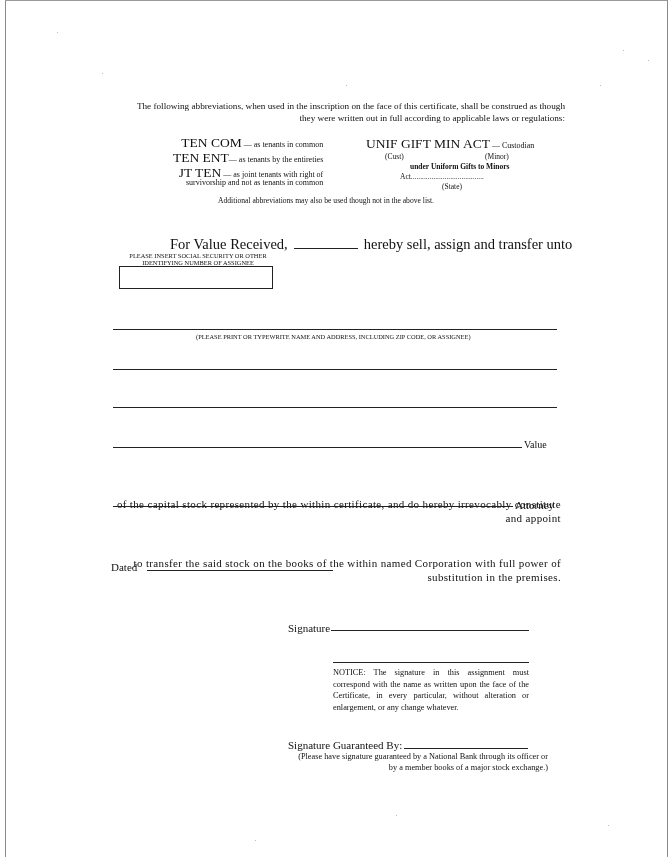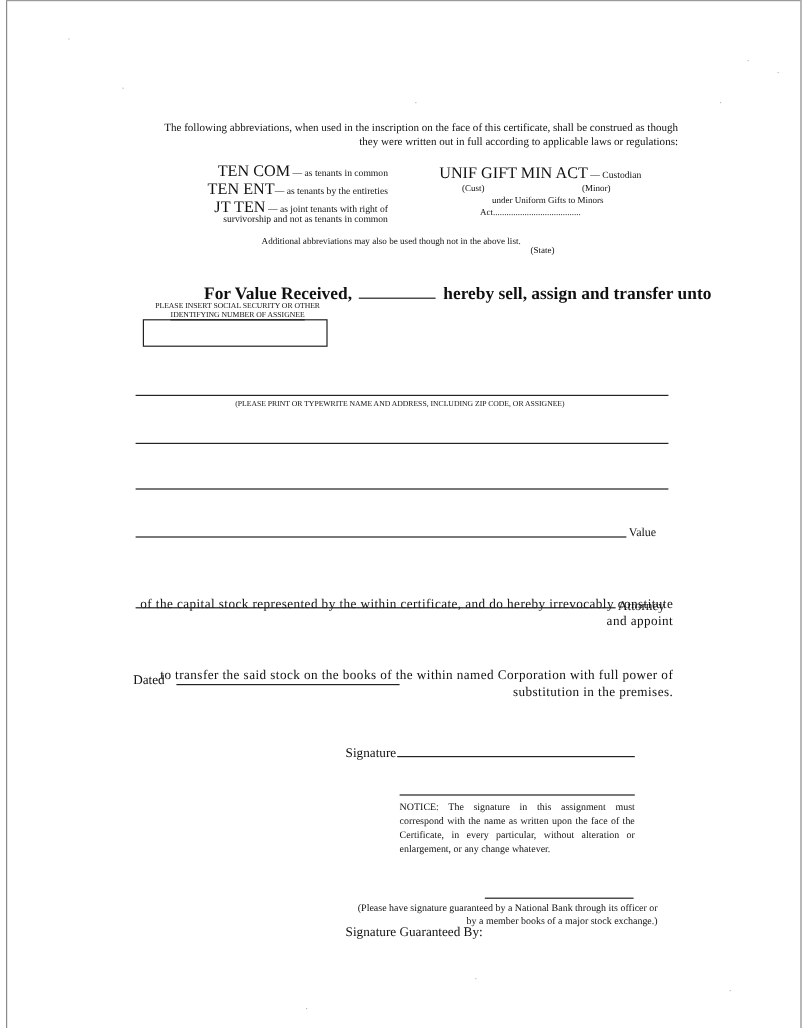--- a/index.html
+++ b/index.html
@@ -10,33 +10,33 @@
   .page-border-top { position:absolute; left:5px; top:0; width:662px; height:1px; background:#9a9a9a; }
   .abs { position:absolute;text-align:right; }
   .intro { left:120px; top:101px; width:445px; font-size:9.2px; line-height:11.5px; }
   .abbr-left { left:173px; top:136px; font-size:8px; line-height:13px; }
   .abbr-left .big { font-size:13.5px; }
   .abbr-left .cont { display:block; margin-top:-3px; line-height:9px; }
   .abbr-right { left:366px; top:136px; width:160px; font-size:8px; }
   .abbr-right .big { font-size:13.5px; }
   .r-line { position:absolute; font-size:7.5px; }
   .additional { left:218px; top:196px; font-size:7.6px; }
-  .fvr { left:170px; top:236px; font-size:14.5px; font-weight:bold; white-space:nowrap; }
+  .fvr { left:170px; top:236px; font-size:14.5px; font-weight:normal; white-space:nowrap; }
   .fvr .blank { display:inline-block; width:64px; border-bottom:1px solid #222; margin:0 6px; height:12px; vertical-align:baseline; }
   .ssn-label { left:123px; top:253px; font-size:6.4px; line-height:6.5px; text-align:center; width:150px; }
   .ssn-box { left:119px; top:266px; width:152px; height:21px; border:1px solid #222; }
   .hline { position:absolute; height:1px; background:#222; }
   .print-label { left:196px; top:333px; font-size:6.4px; }
   .shares-label { left:524px; top:439px; font-size:10px; }
   .body-text { font-size:11px; line-height:13.5px; letter-spacing:0.35px;margin-top:46px; }
   .attorney-label { left:515px; top:499px; font-size:11px; }
   .dated { left:111px; top:561px; font-size:11px; }
   .signature { left:288px; top:622px; font-size:11px; }
   .notice { left:333px; top:667px; width:196px; font-size:8.3px; line-height:11.5px; text-align:justify; }
-  .guar { left:288px; top:739px; font-size:11px;margin-top:32px; }
+  .guar { left:288px; top:739px; font-size:11px; }
   .guar-note { left:288px; top:751px; width:260px; font-size:8.3px; line-height:11px; }
   .speck { position:absolute; width:1px; height:1px; background:#bbb; }
 </style>
 </head>
 <body>
 
 <div class="page-border-left"></div>
 <div class="page-border-right"></div>
 <div class="page-border-top"></div>
 
@@ -47,23 +47,23 @@
   <div><span class="big">TEN ENT</span><span>— as tenants by the entireties</span></div>
   <div><span class="big">JT TEN</span> <span>— as joint tenants with right of</span>
     <span class="cont">survivorship and not as tenants in common</span></div>
 </div>
 
 <div class="abs abbr-right">
   <div style="white-space:nowrap;"><span class="big">UNIF GIFT MIN ACT</span> <span>— Custodian</span></div>
 </div>
 <span class="r-line" style="left:385px;top:152px;">(Cust)</span>
 <span class="r-line" style="left:485px;top:152px;">(Minor)</span>
-<span class="r-line" style="left:410px;top:162px;">under Uniform Gifts to Minors</span>
+<span class="r-line" style="left:410px;top:162px;font-weight:bold;">under Uniform Gifts to Minors</span>
 <span class="r-line" style="left:400px;top:172px;">Act.......................................</span>
-<span class="r-line" style="left:442px;top:182px;margin-top:22px;">(State)</span>
+<span class="r-line" style="left:442px;top:182px;">(State)</span>
 
 <div class="abs additional">Additional abbreviations may also be used though not in the above list.</div>
 
 <div class="abs fvr">
   <span>For Value Received,</span><span class="blank"></span><span>hereby sell, assign and transfer unto</span>
 </div>
 
 <div class="abs ssn-label">
   <div>PLEASE INSERT SOCIAL SECURITY OR OTHER</div>
   <div style="border-bottom:1px solid #222; display:inline-block;">IDENTIFYING NUMBER OF ASSIGNEE</div>

